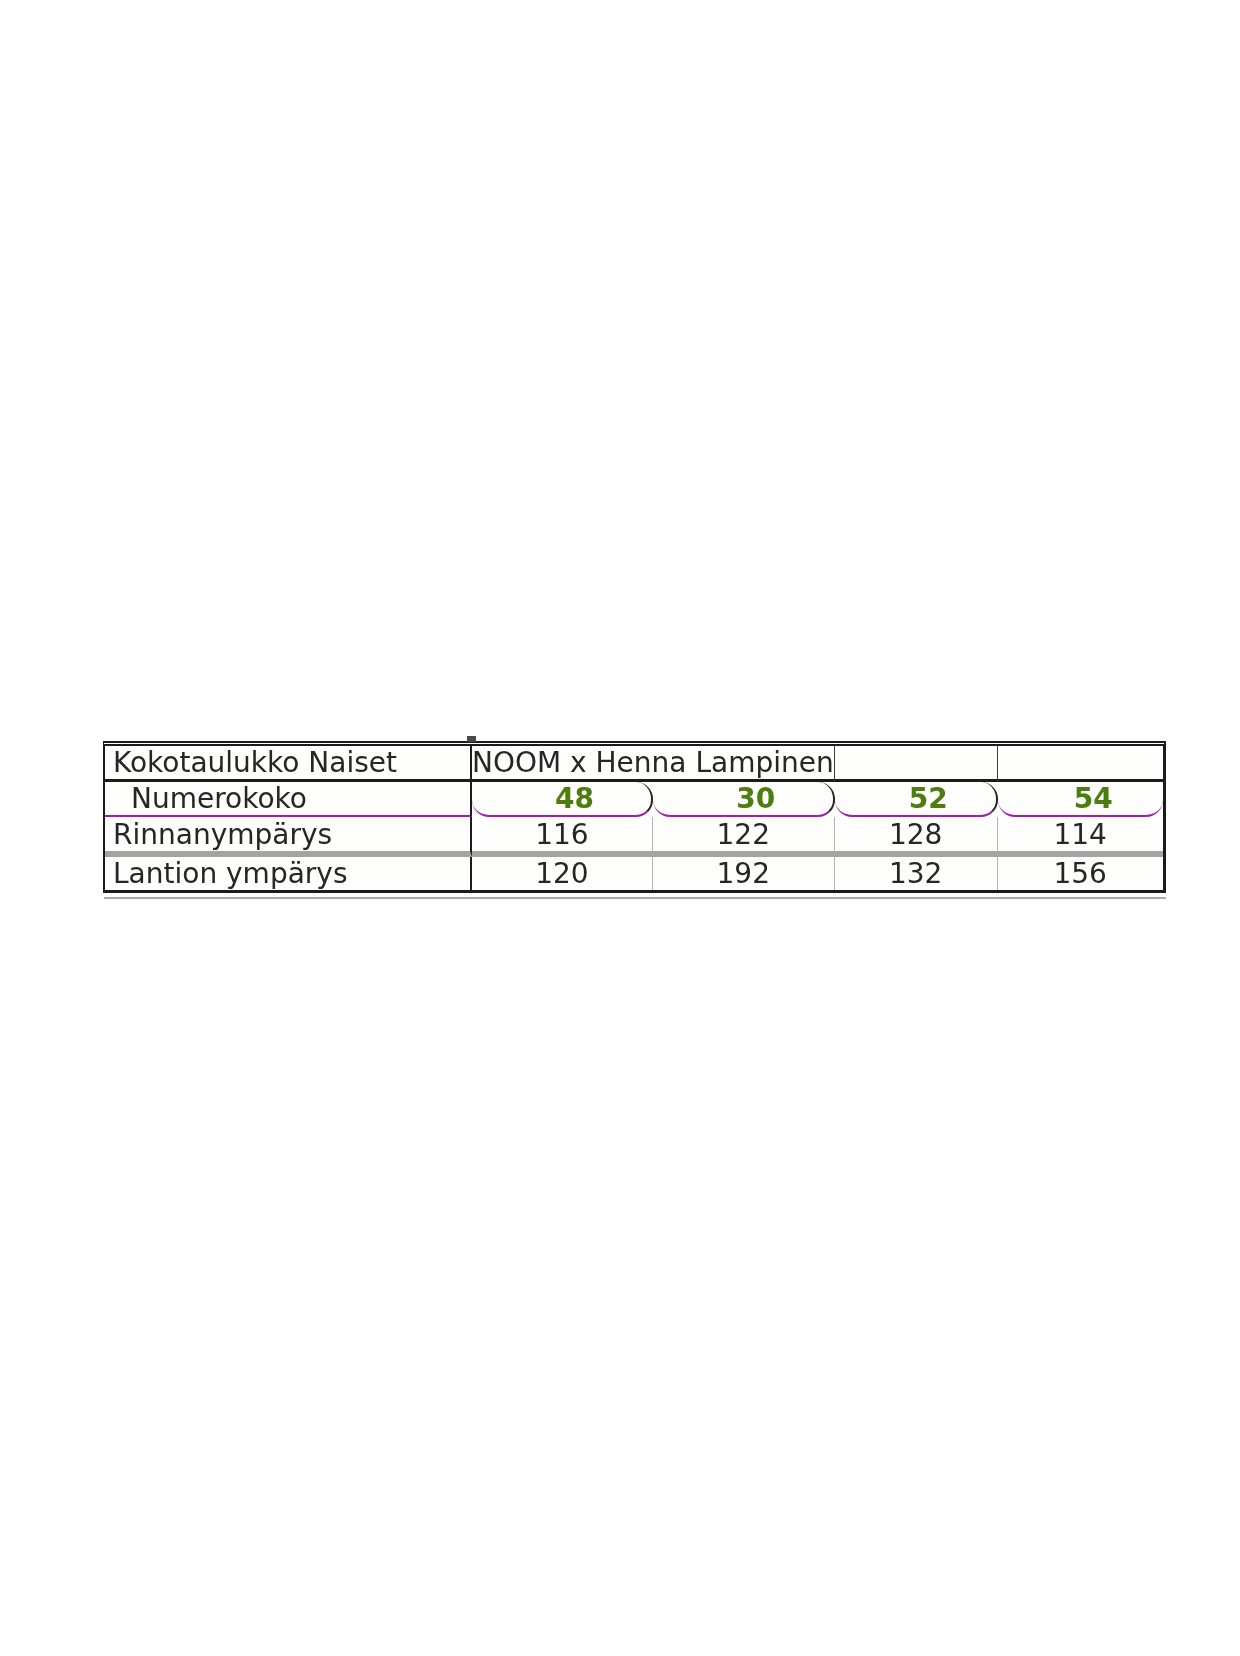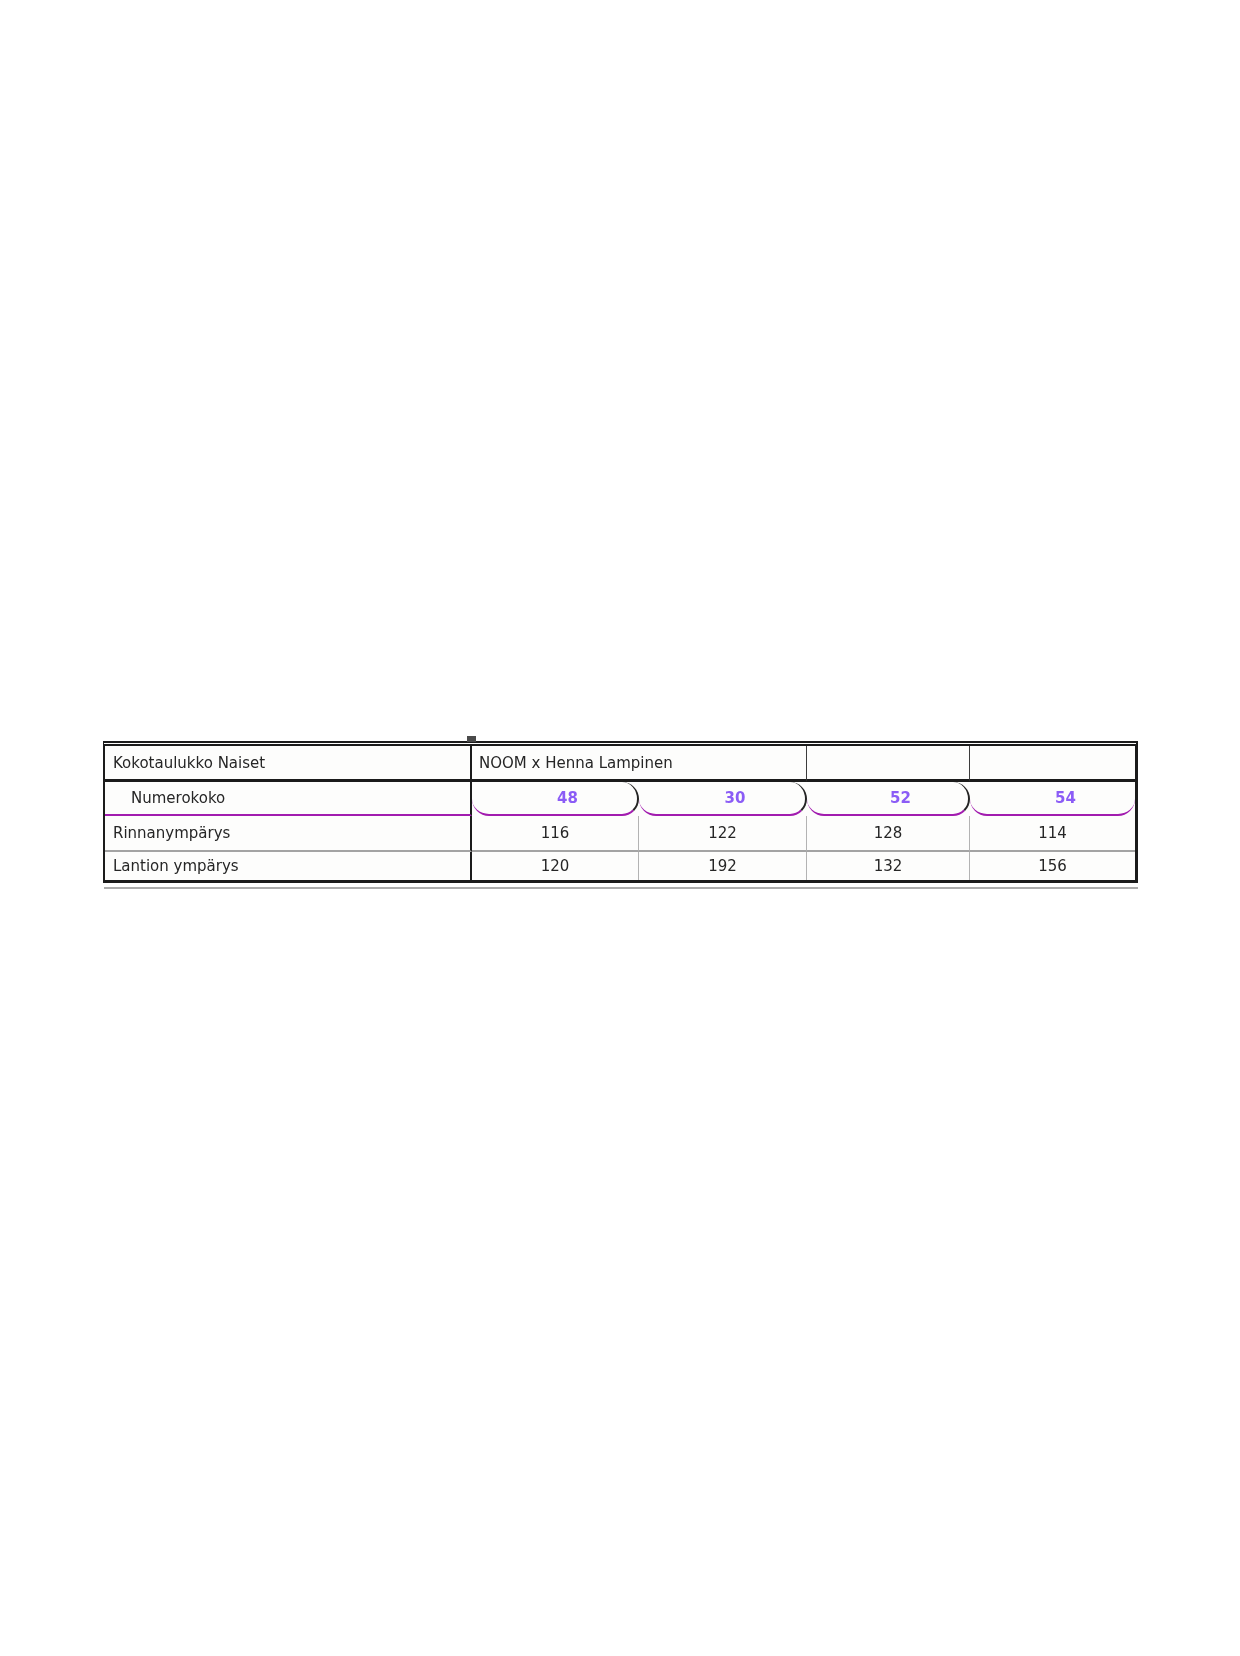--- a/index.html
+++ b/index.html
@@ -23,48 +23,48 @@
     border-collapse: separate;
     border-spacing: 0;
     table-layout: fixed;
     background: #fdfdfc;
     border-top: 5px double #1b1b1b;
     border-left: 2px solid #1b1b1b;
     border-right: 3px solid #1b1b1b;
     border-bottom: 3px solid #1b1b1b;
   }
   td {
-    font-size: 15px;
+    font-size: 28px;
     color: #262626;
     vertical-align: middle;
     padding: 0;
     white-space: nowrap;
     overflow: hidden;
   }
   td.label {
     text-align: left;
     padding-left: 8px;
     border-right: 2px solid #1b1b1b;
   }
   td.num {
     text-align: center;
   }
   
   tr.r1 td { border-bottom: 3px solid #1b1b1b; height: 33px; }
-  tr.r1 td.brand { text-align: left; padding-left: 7px; border-right: 1px solid #3c3c3c; }
+  tr.r1 td.brand { text-align: left; border-right: 1px solid #3c3c3c; }
   tr.r1 td.blank-d { border-right: 1px solid #3c3c3c; }
   
   tr.r2 td { border-bottom: 2px solid #a21caf; height: 32px; padding-left: 26px; }
-  tr.r2 td.size { font-weight: bold; color: #8b5cf6; border-right: 2px solid #242424; border-radius: 17px; }
+  tr.r2 td.size { font-weight: bold; color: #4d7c0f; border-right: 2px solid #242424; border-radius: 17px; }
   tr.r2 td.size.last { border-right: none; }
   
   tr.r3 td { height: 34px; }
   tr.r4 td { height: 31px; }
   tr.r5 td { height: 28px; }
-  tr.r3 td, tr.r4 td { border-bottom: 2px solid #a3a3a3; }
+  tr.r3 td, tr.r4 td { border-bottom: 6px solid #a3a3a3; }
   tr.dr td.num { border-right: 1px solid #b3b3b3; }
   tr.dr td.num.last { border-right: none; }
   
   .top-tick {
     position: absolute;
     left: 364px;
     top: -5px;
     width: 9px;
     height: 6px;
     background: #4a4a4a;

